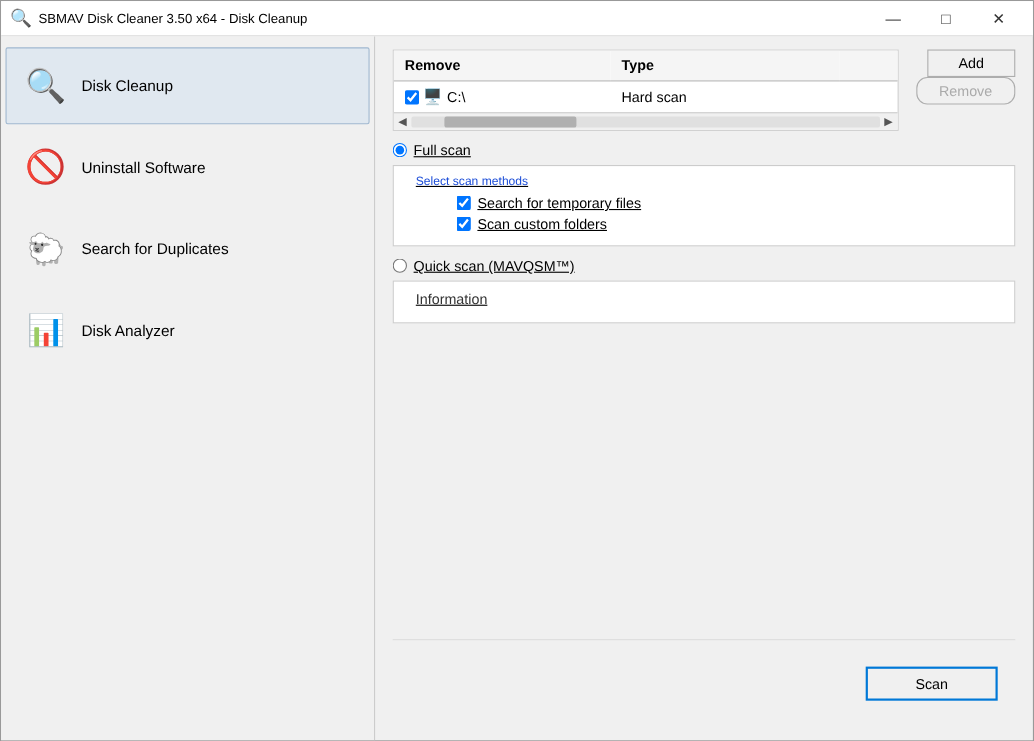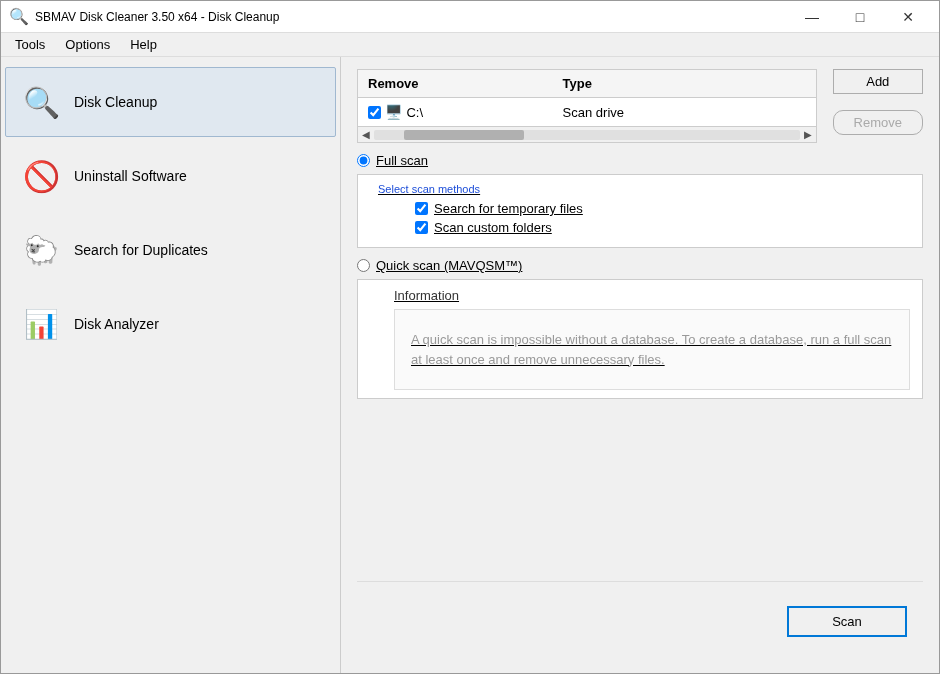--- a/index.html
+++ b/index.html
@@ -182,22 +182,23 @@
       font-size: 10px;
       color: #555;
       cursor: pointer;
     }
     .scrollbar-arrow.left { left: 4px; }
     .scrollbar-arrow.right { right: 4px; }
 
     .drive-add-remove {
       display: flex;
       flex-direction: column;
-      gap: 16px;
+      gap: 0;
       padding: 0 0 0 8px;
+      align-items: flex-end;
     }
 
     .btn {
       padding: 4px 20px;
       border: 1px solid #adadad;
       background: #f0f0f0;
       cursor: pointer;
       font-size: 13px;
       min-width: 80px;
       text-align: center;
@@ -250,21 +251,21 @@
       display: flex;
       align-items: center;
       gap: 6px;
       margin-bottom: 4px;
       font-size: 13px;
       padding-left: 37px;
     }
 
     .quick-group {
       border: 1px solid #ccc;
-      padding: 8px 12px 8px 36px;
+      padding: 8px 12px 8px 20px;
       background: #fff;
     }
 
     .quick-info-title {
       font-size: 13px;
       color: #333;
       margin-bottom: 6px;
     }
 
     .quick-info-box {
@@ -302,25 +303,20 @@
   <div class="title-bar">
     <span class="nav-icon-img" style="font-size:16px;margin-right:6px;">🔍</span>
     <span class="title-bar-text">SBMAV Disk Cleaner 3.50 x64 - Disk Cleanup</span>
     <div class="title-bar-controls">
       <button class="title-bar-btn">—</button>
       <button class="title-bar-btn">□</button>
       <button class="title-bar-btn close">✕</button>
     </div>
   </div>
 
-  <div class="menu-bar">
-    <span class="menu-item">Tools</span>
-    <span class="menu-item">Options</span>
-    <span class="menu-item">Help</span>
-  </div>
 
   <div class="content">
 
     <div class="sidebar">
       <div class="nav-item active">
         <div class="nav-icon">
           <span style="font-size:30px;">🔍</span>
         </div>
         <span class="nav-label">Disk Cleanup</span>
       </div>
@@ -362,21 +358,21 @@
               </thead>
               <tbody>
                 <tr>
                   <td>
                     <div class="drive-check">
                       <input type="checkbox" checked="" style="">
                       <span style="font-size:14px;">🖥️</span>
                       <span>C:\</span>
                     </div>
                   </td>
-                  <td>Scan drive</td>
+                  <td>Hard scan</td>
                   <td></td>
                 </tr>
               </tbody>
             </table>
             <div class="drive-scrollbar-area">
               <span class="scrollbar-arrow left">◀</span>
               <div class="scrollbar-track">
                 <div class="scrollbar-thumb"></div>
               </div>
               <span class="scrollbar-arrow right">▶</span>
@@ -406,23 +402,20 @@
             <span>Scan custom folders</span>
           </div>
         </div>
 
         <label class="radio-label">
           <input type="radio" name="scan_type" style="">
           <span>Quick scan (MAVQSM™)</span>
         </label>
         <div class="quick-group">
           <div class="quick-info-title">Information</div>
-          <div class="quick-info-box">
-            A quick scan is impossible without a database. To create a database, run a full scan at least once and remove unnecessary files.
-          </div>
         </div>
       </div>
 
       <div class="bottom-bar">
         <button class="btn primary" style="min-width:120px;padding:6px 20px;border:2px solid #0078d7;">Scan</button>
       </div>
     </div>
   </div>
 </div>
 

